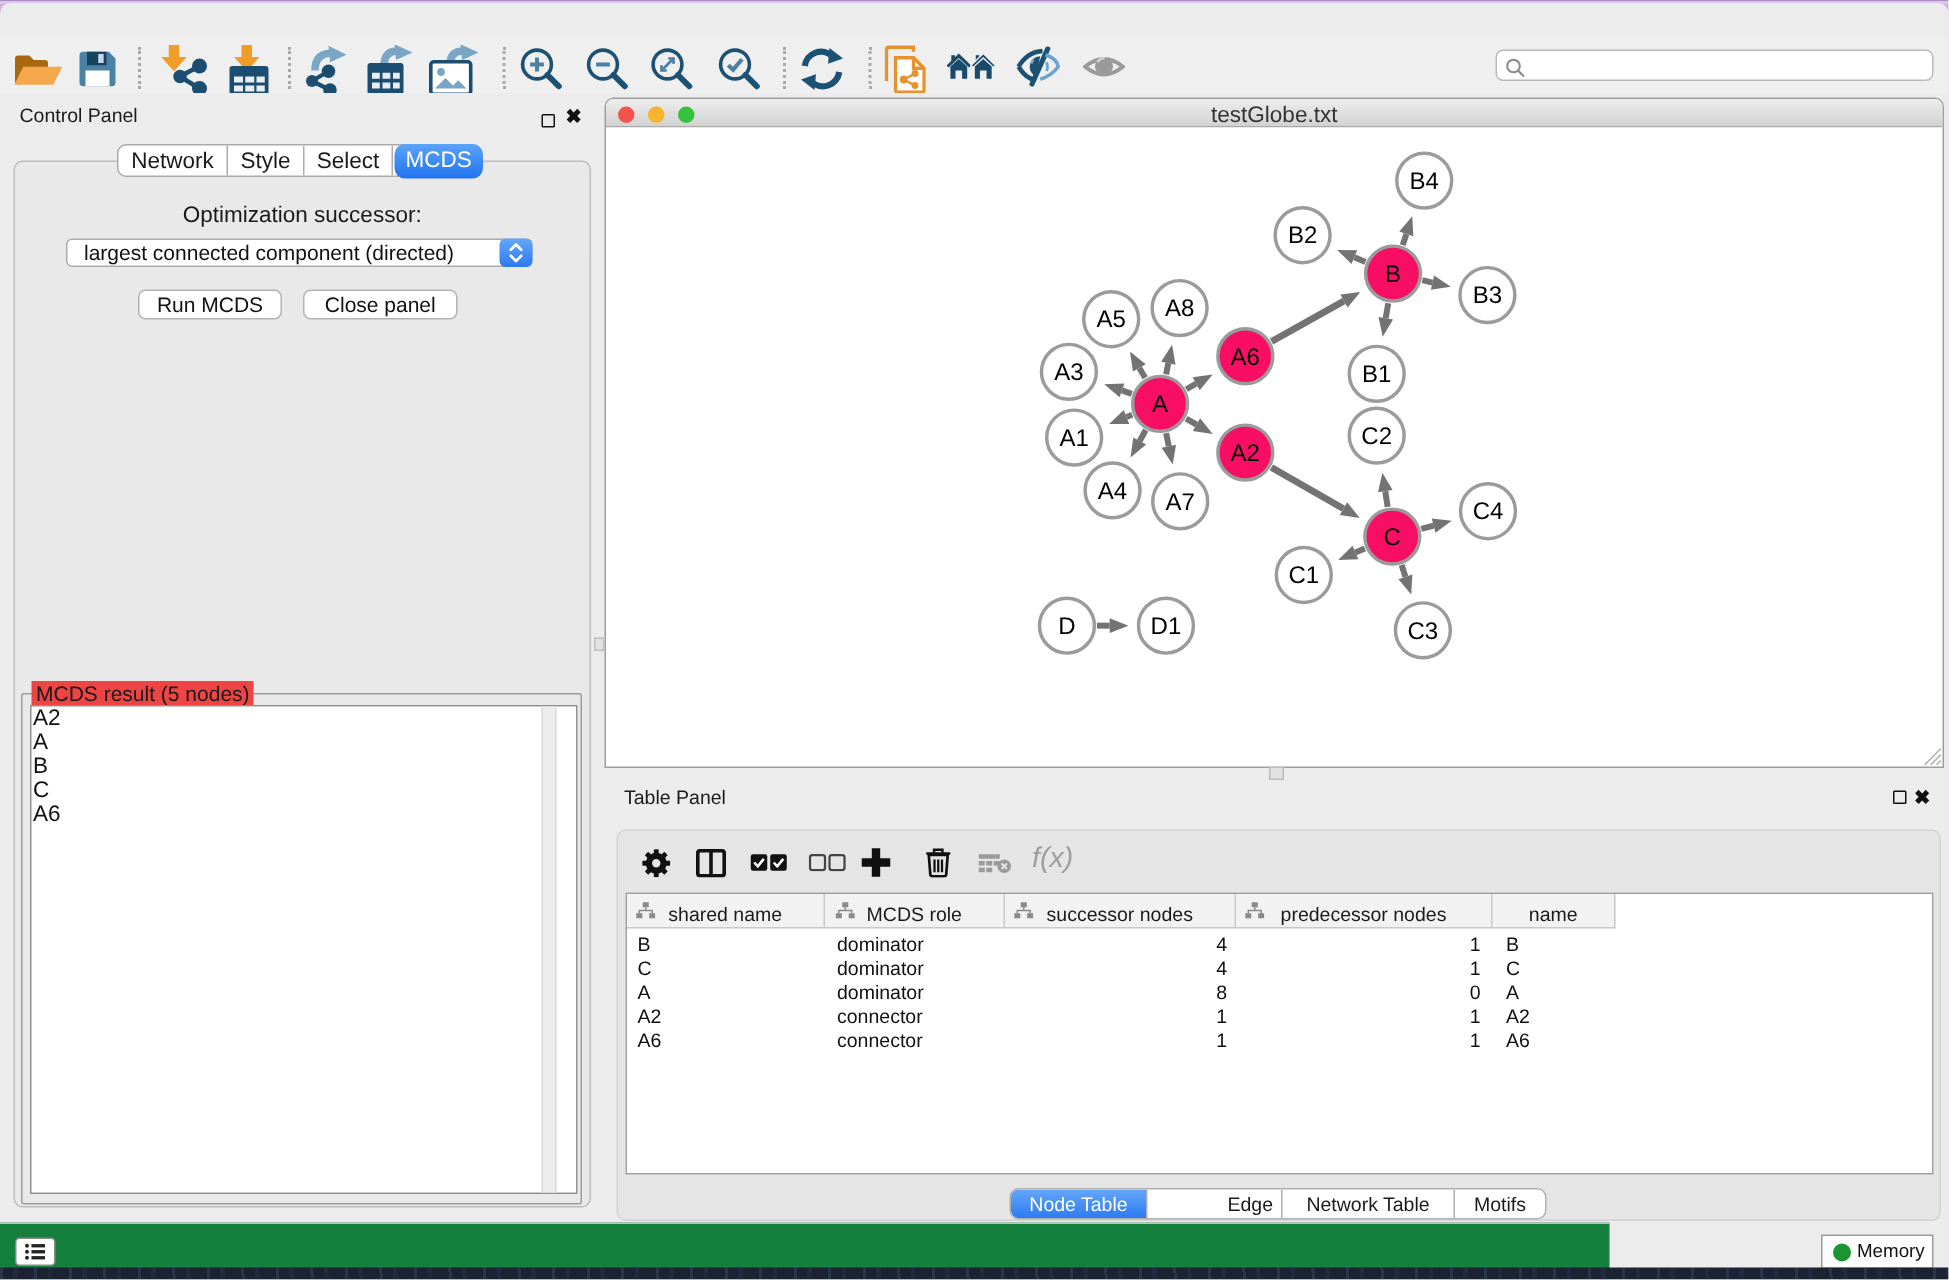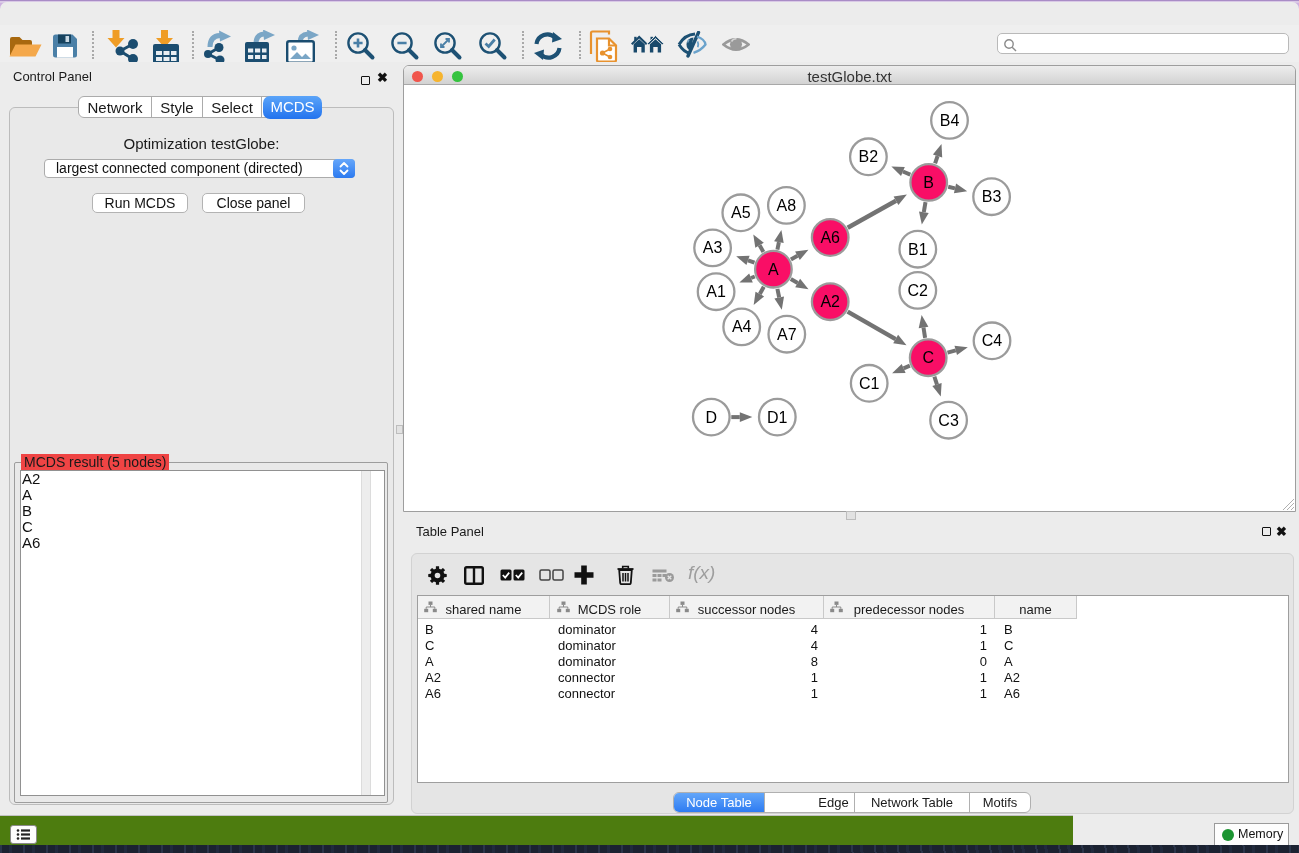--- a/index.html
+++ b/index.html
@@ -65,21 +65,21 @@
     font-size:13px; color:#1a1a1a; text-align:center; line-height:28px; }
   .trow { position:absolute; font-size:13px; color:#111; }
   .btabs { position:absolute; left:672px; top:238px; height:21px; display:flex; background:#fff;
     border:1px solid #b0b0b0; border-radius:6px; overflow:hidden; }
   .btab { font-size:13px; color:#1a1a1a; text-align:center; line-height:20px; border-right:1px solid #b0b0b0; }
   .btab:last-child { border-right:none; }
   .btab.sel { background:linear-gradient(#63a6f9,#2d7bf2); color:#fff; }
 
   
   .statusbar { position:absolute; left:0; top:813px; width:1073px; height:31px;
-    background:#4d7c0f; border-top:1px solid #c2c2c2; }
+    background:#15803d; border-top:1px solid #c2c2c2; }
   .listbtn { position:absolute; left:10px; top:9px; width:27px; height:19px; background:#fdfdfd;
     border:1px solid #8a8a8a; border-radius:3px; }
   .membtn { position:absolute; left:1214px; top:7px; width:75px; height:23px; background:#fdfdfd;
     border:1px solid #9a9a9a; font-size:13px; color:#111; }
   .memdot { position:absolute; left:7px; top:5px; width:12px; height:12px; border-radius:50%; background:#1b9431; }
 </style></head>
 <body>
 <div class="desktop">
  <div class="app">
   <div class="toolbar" id="toolbar">
@@ -244,21 +244,21 @@
     <div class="panel-float" style="left:361px;top:14px;"></div>
     <div class="panel-x" style="left:377px;top:8px;">✖</div>
     <div class="cp-body"></div>
     <div class="tabs">
       <div class="tab" style="width:73px;">Network</div>
       <div class="tab" style="width:51px;">Style</div>
       <div class="tab" style="width:59px;">Select</div>
       <div class="tab" style="width:58px;"></div>
     </div>
     <div style="position:absolute;left:263px;top:34px;width:59px;height:23px;background:linear-gradient(#5ba4f9,#2273ee);border-radius:7px;color:#fff;text-align:center;line-height:22px;font-size:15px;z-index:4;">MCDS</div>
-    <div class="optlabel">Optimization testGlobe:</div>
+    <div class="optlabel">Optimization successor:</div>
     <div class="combo">largest connected component (directed)
       <div class="combo-btn">
         <svg width="22" height="19" viewBox="0 0 22 19">
           <path d="M7.5 7.5 L11 4 L14.5 7.5" fill="none" stroke="#fff" stroke-width="1.8" stroke-linecap="round" stroke-linejoin="round"></path>
           <path d="M7.5 11.5 L11 15 L14.5 11.5" fill="none" stroke="#fff" stroke-width="1.8" stroke-linecap="round" stroke-linejoin="round"></path>
         </svg>
       </div>
     </div>
     <div class="btn" style="left:92px;width:96px;">Run MCDS</div>
     <div class="btn" style="left:202px;width:103px;">Close panel</div>

